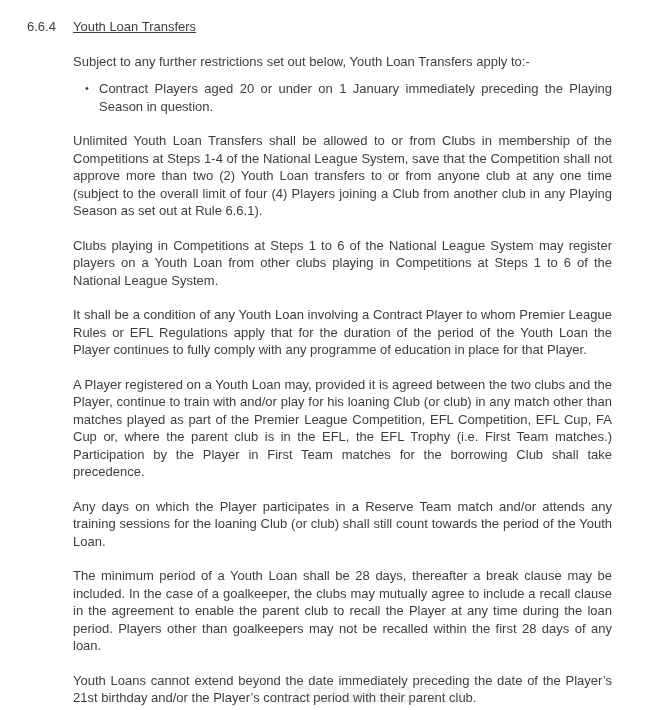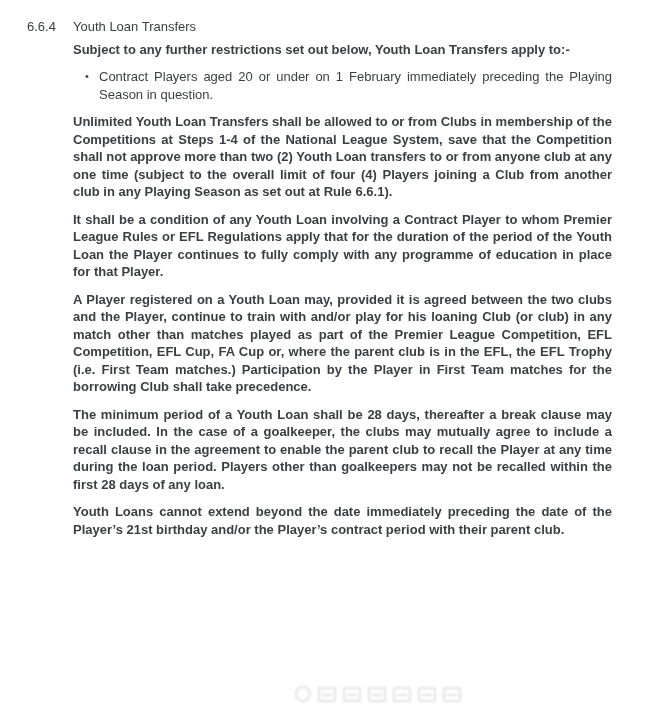--- a/index.html
+++ b/index.html
@@ -20,36 +20,36 @@
     box-sizing: border-box;
     width: 660px;
     height: 710px;
     padding: 18px 48px 0 27px;
     font-size: 13px;
     line-height: 17.5px;
   }
   .heading-row {
     display: flex;
     align-items: baseline;
-    margin-bottom: 5px;
+    margin-bottom: 11px;
   }
   .section-number {
     width: 46px;
     flex: 0 0 46px;
   }
   .section-title {
     flex: 1;
+    text-decoration: underline;
   }
   .content {
     margin-left: 46px;
   }
   .para {
-    margin: 4px 0 10px 0;
+    margin: 17px 0 10px 0;
     text-align: justify;
-    font-weight: bold;
   }
   .para.last {
     margin-bottom: 0;
   }
   .bullet-row {
     display: flex;
     margin: 0 0 10px 0;
   }
   .bullet-marker {
     flex: 0 0 14px;
@@ -109,32 +109,34 @@
     <span class="section-number">6.6.4</span>
     <span class="section-title">Youth Loan Transfers</span>
   </div>
 
   <div class="content">
 
     <p class="para">Subject to any further restrictions set out below, Youth Loan Transfers apply to:-</p>
 
     <div class="bullet-row">
       <span class="bullet-marker">•</span>
-      <span class="bullet-text">Contract Players aged 20 or under on 1 February immediately preceding the Playing Season in question.</span>
+      <span class="bullet-text">Contract Players aged 20 or under on 1 January immediately preceding the Playing Season in question.</span>
     </div>
 
 
     <p class="para">Unlimited Youth Loan Transfers shall be allowed to or from Clubs in membership of the Competitions at Steps 1-4 of the National League System, save that the Competition shall not approve more than two (2) Youth Loan transfers to or from anyone club at any one time (subject to the overall limit of four (4) Players joining a Club from another club in any Playing Season as set out at Rule 6.6.1).</p>
 
+    <p class="para">Clubs playing in Competitions at Steps 1 to 6 of the National League System may register players on a Youth Loan from other clubs playing in Competitions at Steps 1 to 6 of the National League System.</p>
 
 
     <p class="para">It shall be a condition of any Youth Loan involving a Contract Player to whom Premier League Rules or EFL Regulations apply that for the duration of the period of the Youth Loan the Player continues to fully comply with any programme of education in place for that Player.</p>
 
     <p class="para">A Player registered on a Youth Loan may, provided it is agreed between the two clubs and the Player, continue to train with and/or play for his loaning Club (or club) in any match other than matches played as part of the Premier League Competition, EFL Competition, EFL Cup, FA Cup or, where the parent club is in the EFL, the EFL Trophy (i.e. First Team matches.) Participation by the Player in First Team matches for the borrowing Club shall take precedence.</p>
 
+    <p class="para">Any days on which the Player participates in a Reserve Team match and/or attends any training sessions for the loaning Club (or club) shall still count towards the period of the Youth Loan.</p>
 
     <p class="para">The minimum period of a Youth Loan shall be 28 days, thereafter a break clause may be included. In the case of a goalkeeper, the clubs may mutually agree to include a recall clause in the agreement to enable the parent club to recall the Player at any time during the loan period. Players other than goalkeepers may not be recalled within the first 28 days of any loan.</p>
 
     <p class="para last">Youth Loans cannot extend beyond the date immediately preceding the date of the Player’s 21st birthday and/or the Player’s contract period with their parent club.</p>
 
   </div>
 
   <div class="watermark">
     <span class="wm-circle"></span>
     <span class="wm-glyph"></span>

